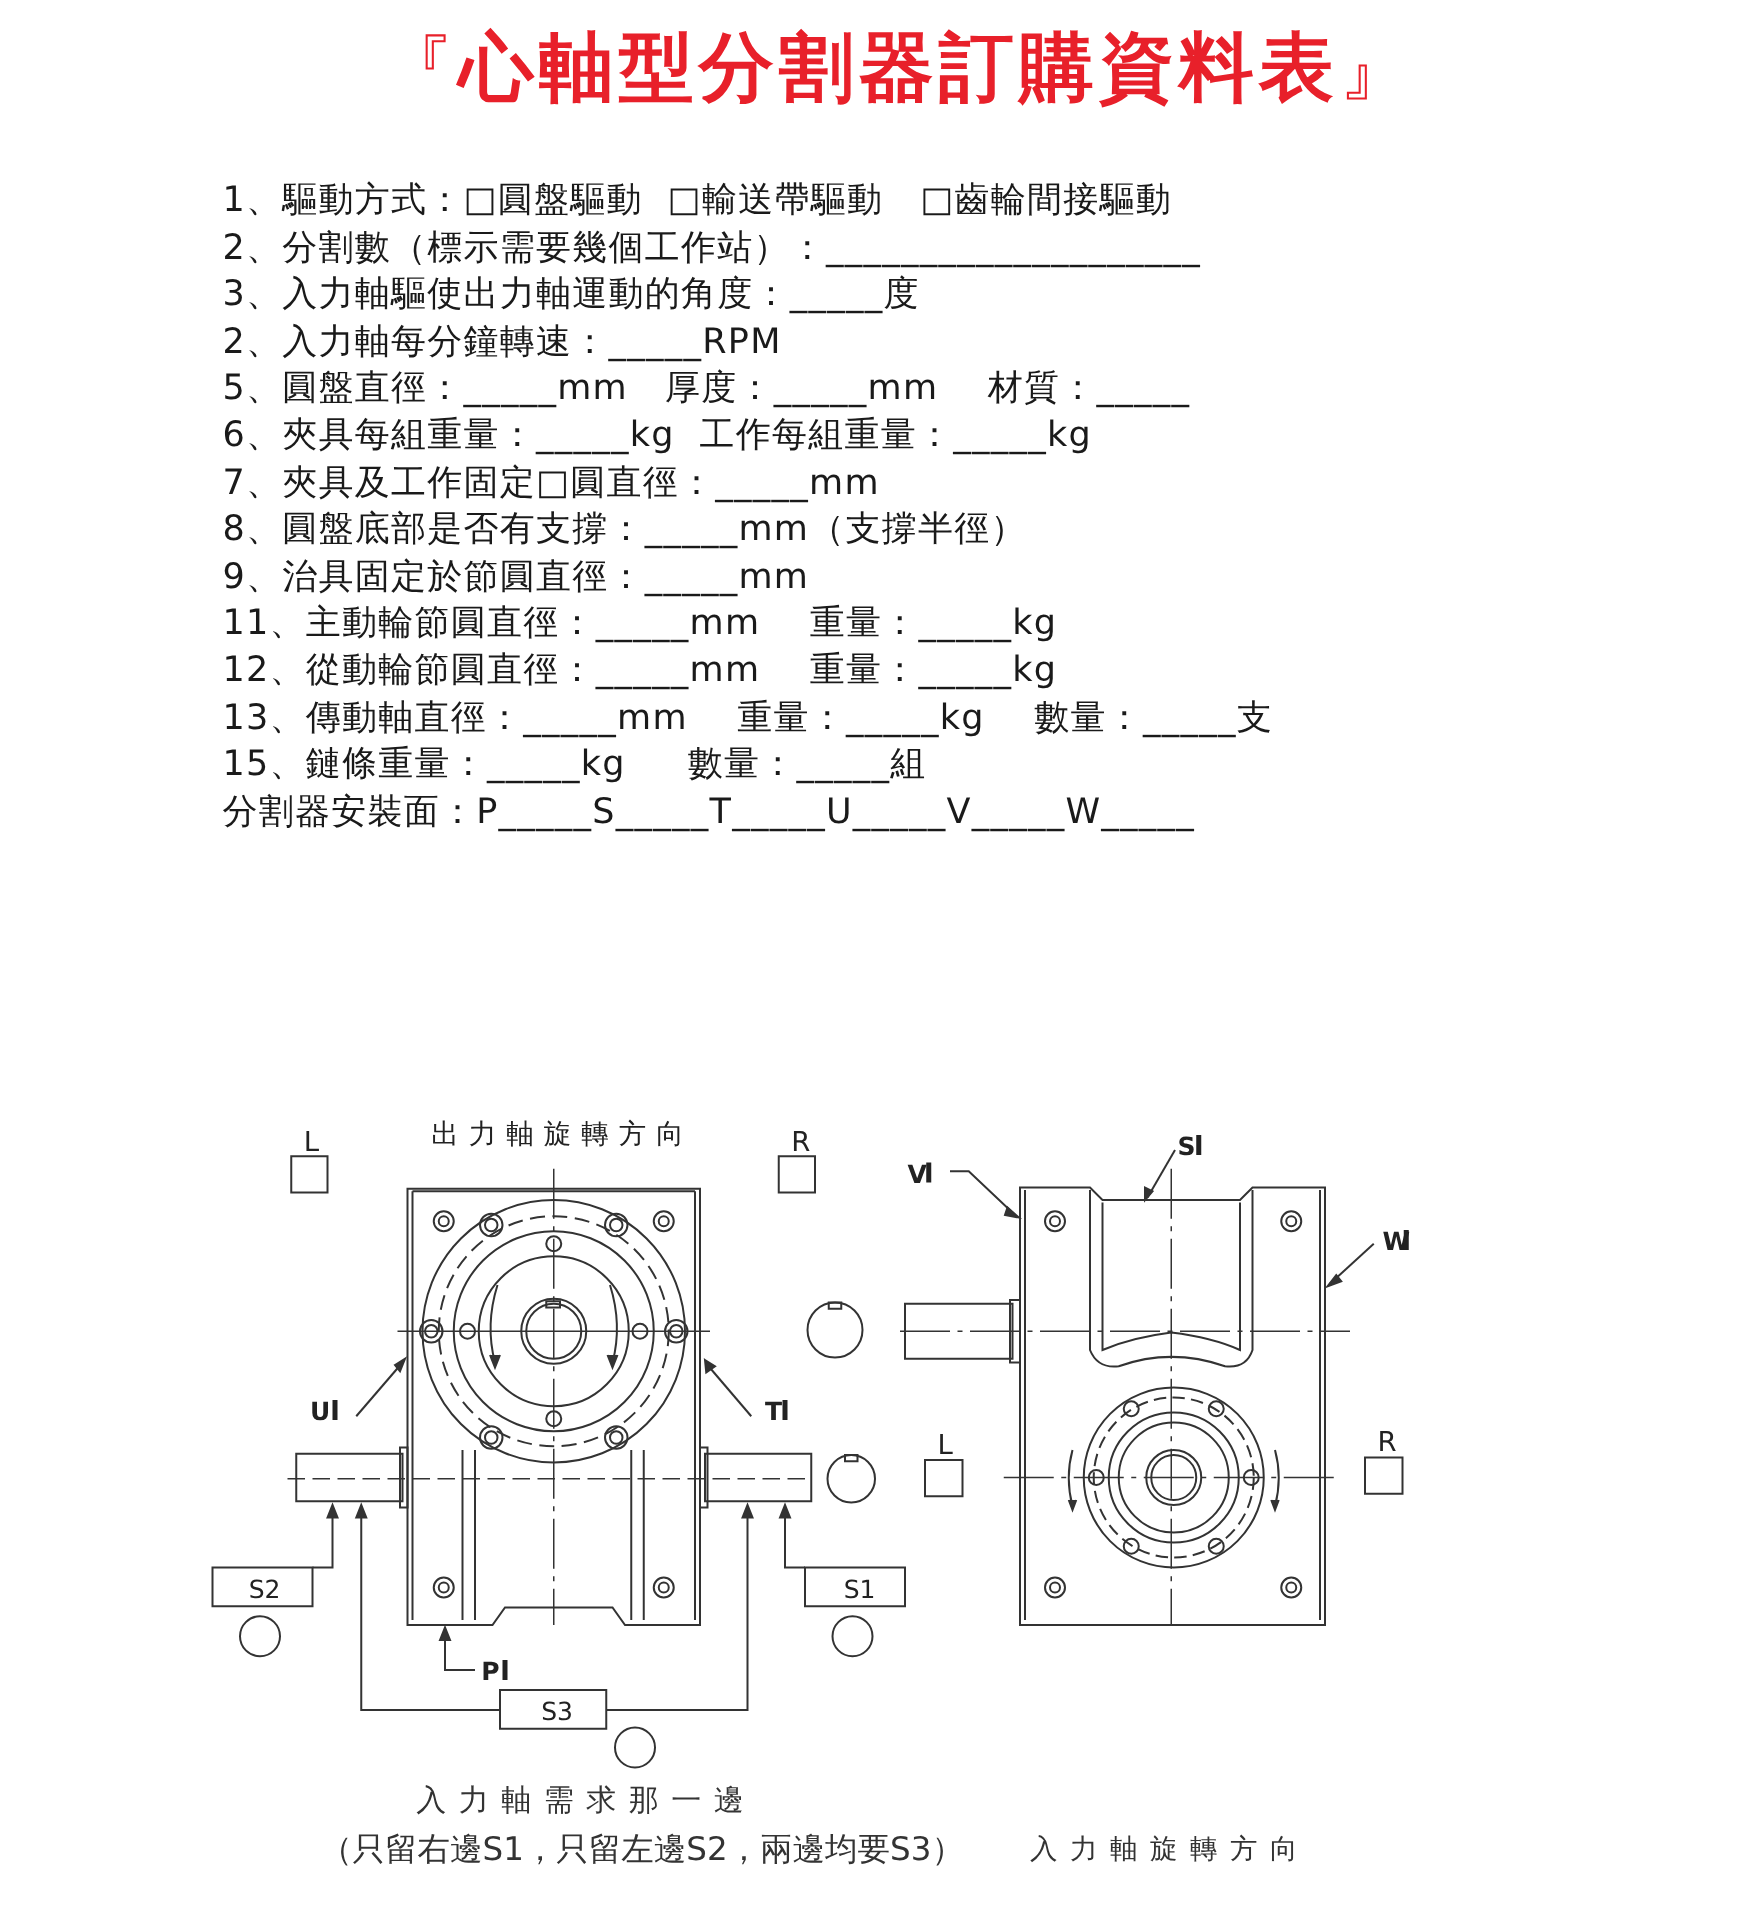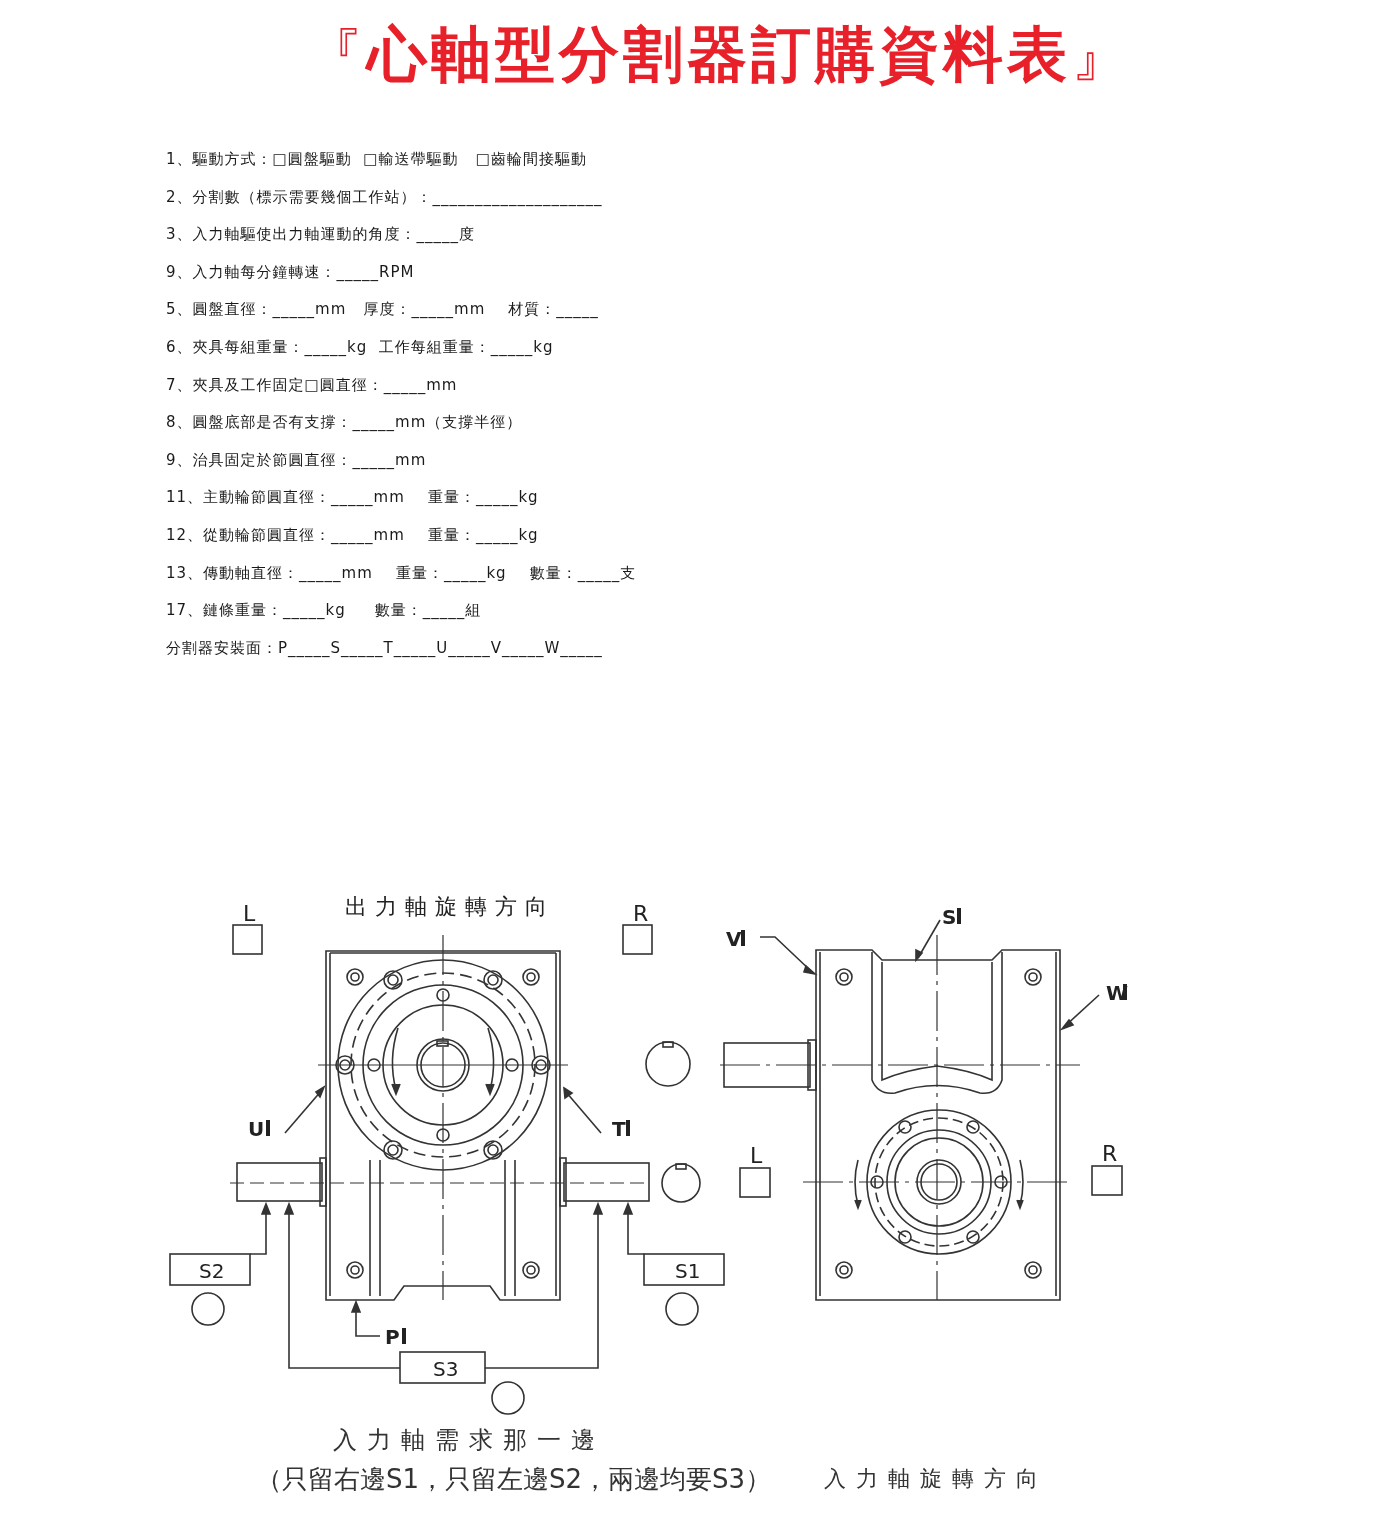--- a/index.html
+++ b/index.html
@@ -1,45 +1,45 @@
 <!DOCTYPE html>
 <html><head>
 <meta charset="utf-8">
 <style>
   html, body { margin: 0; padding: 0; background: #ffffff; }
   body { width: 1400px; height: 1535px; position: relative; overflow: hidden; font-family: "DejaVu Sans", sans-serif; color: #1a1a1a; }
   .title { position: absolute; left: 0; top: 14px; width: 1400px; text-align: center; font-size: 60px; font-weight: bold; color: #e8202a; letter-spacing: 4px; line-height: 80px; padding-left: 19px; }
   .title .br { font-weight: normal; font-size: 58px; color: #e8202a; -webkit-text-stroke: 0; }
   .items { position: absolute; left: 166px; top: 141px; }
-  .item { font-size: 15px; line-height: 37.6px; white-space: pre; letter-spacing: 1px; }
+  .item { font-size: 28px; line-height: 37.6px; white-space: pre; letter-spacing: 1px; margin-left: 12px; }
   svg.draw { position: absolute; left: 0; top: 860px; }
   svg.draw text { font-family: "DejaVu Sans", sans-serif; fill: #222; }
   .cap { position: absolute; font-size: 24px; color: #333; white-space: pre; }
 </style>
 </head>
 <body>
 
 <div class="title">
   <span class="br">『</span><span>心軸型分割器訂購資料表</span><span class="br">』</span>
 </div>
 
 <div class="items">
   <div class="item">1、驅動方式：□圓盤驅動  □輸送帶驅動   □齒輪間接驅動</div>
   <div class="item">2、分割數（標示需要幾個工作站）：____________________</div>
   <div class="item">3、入力軸驅使出力軸運動的角度：_____度</div>
-  <div class="item">9、入力軸每分鐘轉速：_____RPM</div>
+  <div class="item">2、入力軸每分鐘轉速：_____RPM</div>
   <div class="item">5、圓盤直徑：_____mm   厚度：_____mm    材質：_____</div>
   <div class="item">6、夾具每組重量：_____kg  工作每組重量：_____kg</div>
   <div class="item">7、夾具及工作固定□圓直徑：_____mm</div>
   <div class="item">8、圓盤底部是否有支撐：_____mm（支撐半徑）</div>
   <div class="item">9、治具固定於節圓直徑：_____mm</div>
   <div class="item">11、主動輪節圓直徑：_____mm    重量：_____kg</div>
   <div class="item">12、從動輪節圓直徑：_____mm    重量：_____kg</div>
   <div class="item">13、傳動軸直徑：_____mm    重量：_____kg    數量：_____支</div>
-  <div class="item">17、鏈條重量：_____kg     數量：_____組</div>
+  <div class="item">15、鏈條重量：_____kg     數量：_____組</div>
   <div class="item">分割器安裝面：P_____S_____T_____U_____V_____W_____</div>
 </div>
 
 <svg class="draw" width="1400" height="675" viewBox="0 860 1400 675" stroke="#333" fill="none" stroke-width="1.6">
 
   <g>
     <text x="345" y="914" font-size="22" stroke="none" letter-spacing="8">出力軸旋轉方向</text>
     <text x="243" y="921" font-size="22" stroke="none">L</text>
     <rect x="233" y="925" width="29" height="29"></rect>
     <text x="633" y="921" font-size="22" stroke="none">R</text>

